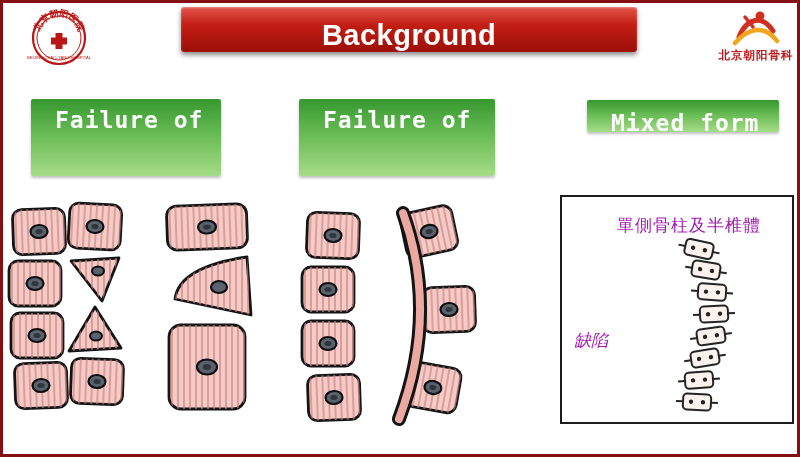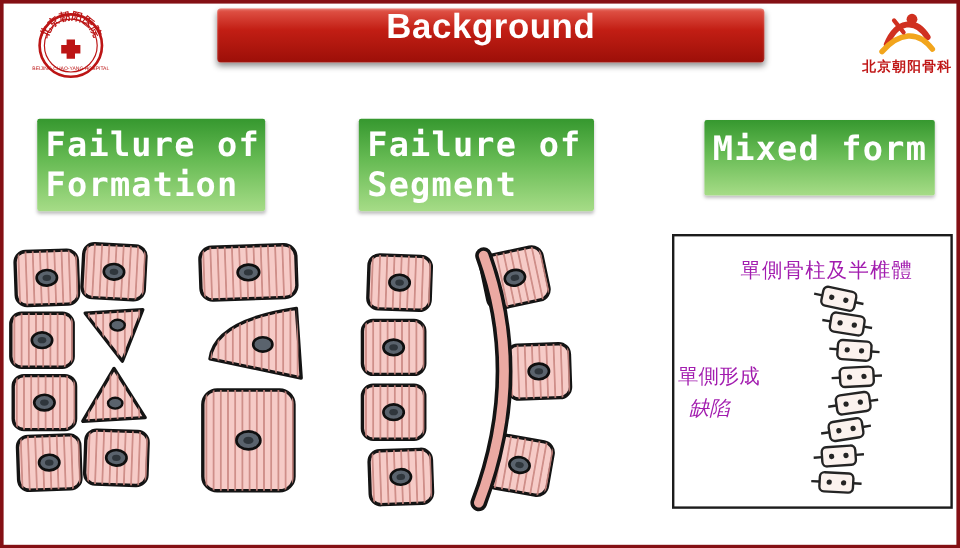--- a/index.html
+++ b/index.html
@@ -7,35 +7,35 @@
   body { font-family:"Liberation Sans",sans-serif; background:#fff; }
 
   .slide { position:relative; width:800px; height:457px; background:#fff;
            border:3px solid #841014; overflow:hidden; }
 
   
   .banner { position:absolute; left:178px; top:4px; width:456px; height:45px;
             background:linear-gradient(180deg,#e2564a 0%, #c21e14 40%, #9c0f08 100%);
             border-radius:3px;
             box-shadow:0 3px 5px rgba(0,0,0,.45), inset 0 1px 2px rgba(255,255,255,.35);
-            display:flex; align-items:flex-start; justify-content:center; }
+            display:flex; align-items:flex-end; justify-content:center; }
   .banner span { color:#fff; font-size:29px; font-weight:bold; letter-spacing:.5px; }
 
   .logo-left  { position:absolute; left:12px; top:5px; }
   .logo-right { position:absolute; left:710px; top:4px; }
 
   
   .green-box { position:absolute;
                background:linear-gradient(180deg,#36982f 0%, #67bb54 45%, #a6dc87 100%);
                color:#fff; font-family:"DejaVu Sans Mono",monospace; font-weight:bold;
-               font-size:28px; line-height:33px; padding:5px 0 0 7px; letter-spacing:1px;
+               font-size:23px; line-height:33px; padding:5px 0 0 24px; letter-spacing:1px;
                border-radius:2px; box-shadow:0 2px 3px rgba(0,0,0,.25); }
   #gb1 { left:28px;  top:96px; width:190px; height:77px; }
   #gb2 { left:296px; top:96px; width:196px; height:77px; }
-  #gb3 { left:584px; top:97px; width:192px; height:63px; padding-top:7px; }
+  #gb3 { left:584px; top:97px; width:192px; height:32px; padding-top:7px; }
   .green-box .ln { display:block; }
 
   
   .illus { position:absolute; }
   #illus-formation { left:2px;  top:198px; }
   #illus-segment   { left:296px; top:198px; }
 
   
   .mixed-box { position:absolute; left:557px; top:192px; width:234px; height:229px;
                border:2px solid #1c1c1c; background:#fff; }
@@ -71,25 +71,23 @@
       <circle cx="47" cy="9" r="4.5" fill="#d03020"></circle>
       <path d="M26 30 C 34 10, 50 8, 60 24" stroke="#d03020" stroke-width="5" fill="none" stroke-linecap="round"></path>
       <path d="M22 36 C 36 20, 52 18, 64 34" stroke="#f2a51c" stroke-width="4.5" fill="none" stroke-linecap="round"></path>
       <path d="M40 20 L32 10" stroke="#d03020" stroke-width="3.5" stroke-linecap="round"></path>
     </g>
     <text x="43" y="52" text-anchor="middle" fill="#c01818" font-size="11.5" font-weight="bold" letter-spacing="1">北京朝阳骨科</text>
   </svg>
 
   <div id="gb1" class="green-box">
     <span class="ln">Failure of</span>
-    <span class="ln">Formation</span>
   </div>
   <div id="gb2" class="green-box">
     <span class="ln">Failure of</span>
-    <span class="ln">Segment</span>
   </div>
   <div id="gb3" class="green-box">
     <span class="ln">Mixed form</span>
   </div>
 
   <svg id="illus-formation" class="illus" width="282" height="252" viewBox="0 0 282 252">
     <defs>
       <pattern id="p1" width="6" height="12" patternUnits="userSpaceOnUse">
         <line x1="3" y1="0" x2="3" y2="12" stroke="#c9857f" stroke-width="1.3"></line>
       </pattern>
@@ -160,21 +158,20 @@
     <use href="#vB" transform="translate(108,164) rotate(10 26 22)"></use>
 
     <g>
       <path d="M104 12 Q 140 112 100 218" fill="none" stroke="#141414" stroke-width="14" stroke-linecap="round"></path>
       <path d="M104 12 Q 140 112 100 218" fill="none" stroke="#eba9a2" stroke-width="8" stroke-linecap="round"></path>
     </g>
   </svg>
 
   <div class="mixed-box"></div>
   <div id="mx-top" class="mixed-text">單側骨柱及半椎體</div>
-  <div id="mx-left1" class="mixed-text">單側形成</div>
   <div id="mx-left2" class="mixed-text">缺陷</div>
 
   <svg id="spine" class="illus" width="110" height="188" viewBox="0 0 110 188">
     <defs>
       <g id="seg">
         <rect x="-14" y="-8" width="28" height="16" rx="4" fill="#fbf2ee" stroke="#242424" stroke-width="2"></rect>
         <line x1="-21" y1="0" x2="-14" y2="0" stroke="#242424" stroke-width="2"></line>
         <line x1="14" y1="0" x2="21" y2="0" stroke="#242424" stroke-width="2"></line>
         <circle cx="-6" cy="0" r="2.2" fill="#242424"></circle>
         <circle cx="6" cy="0" r="2.2" fill="#242424"></circle>

